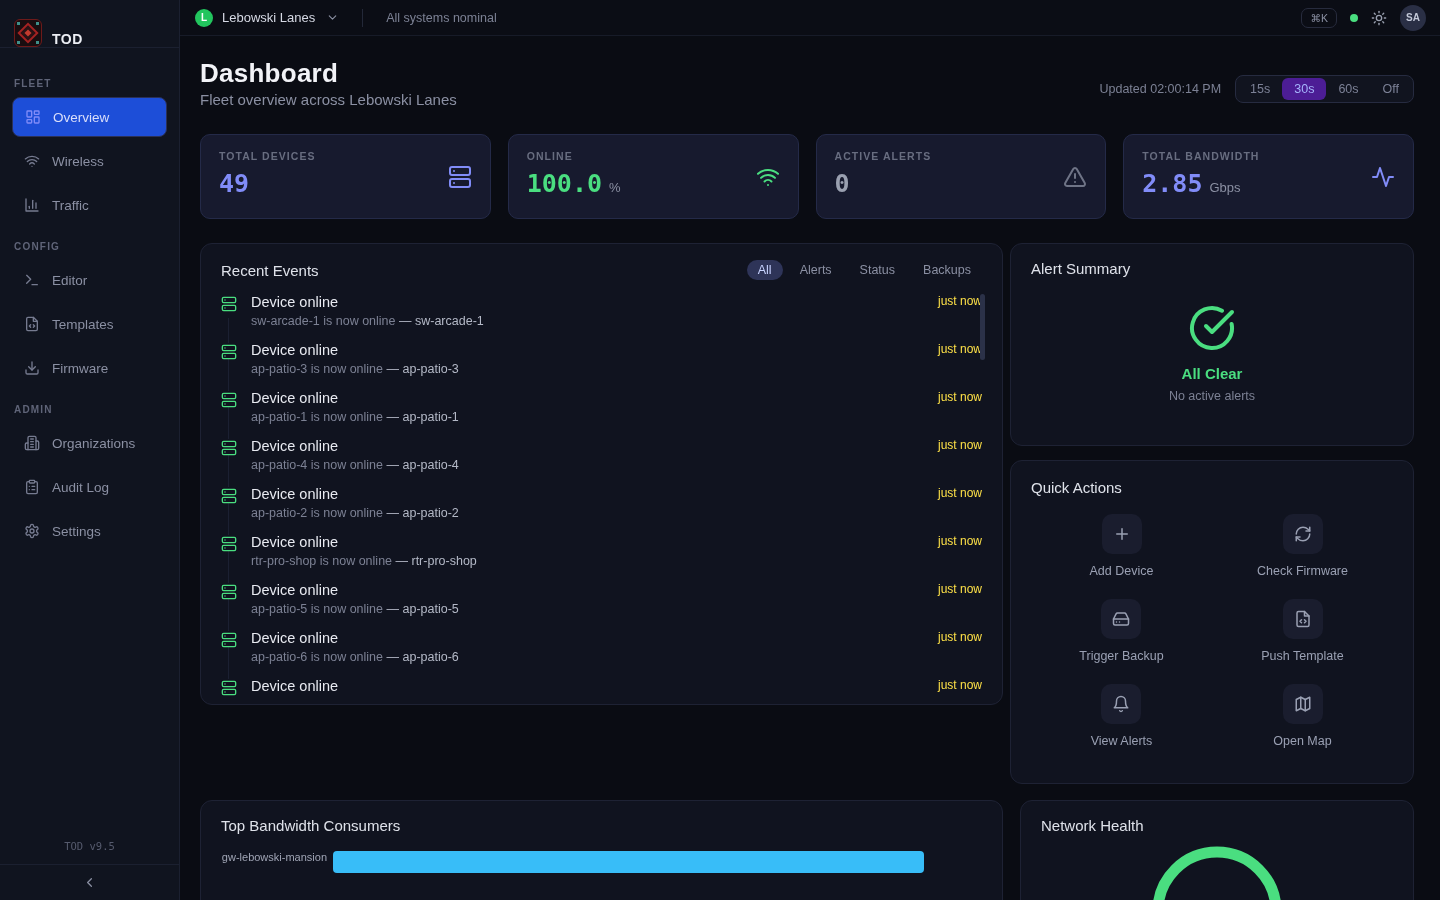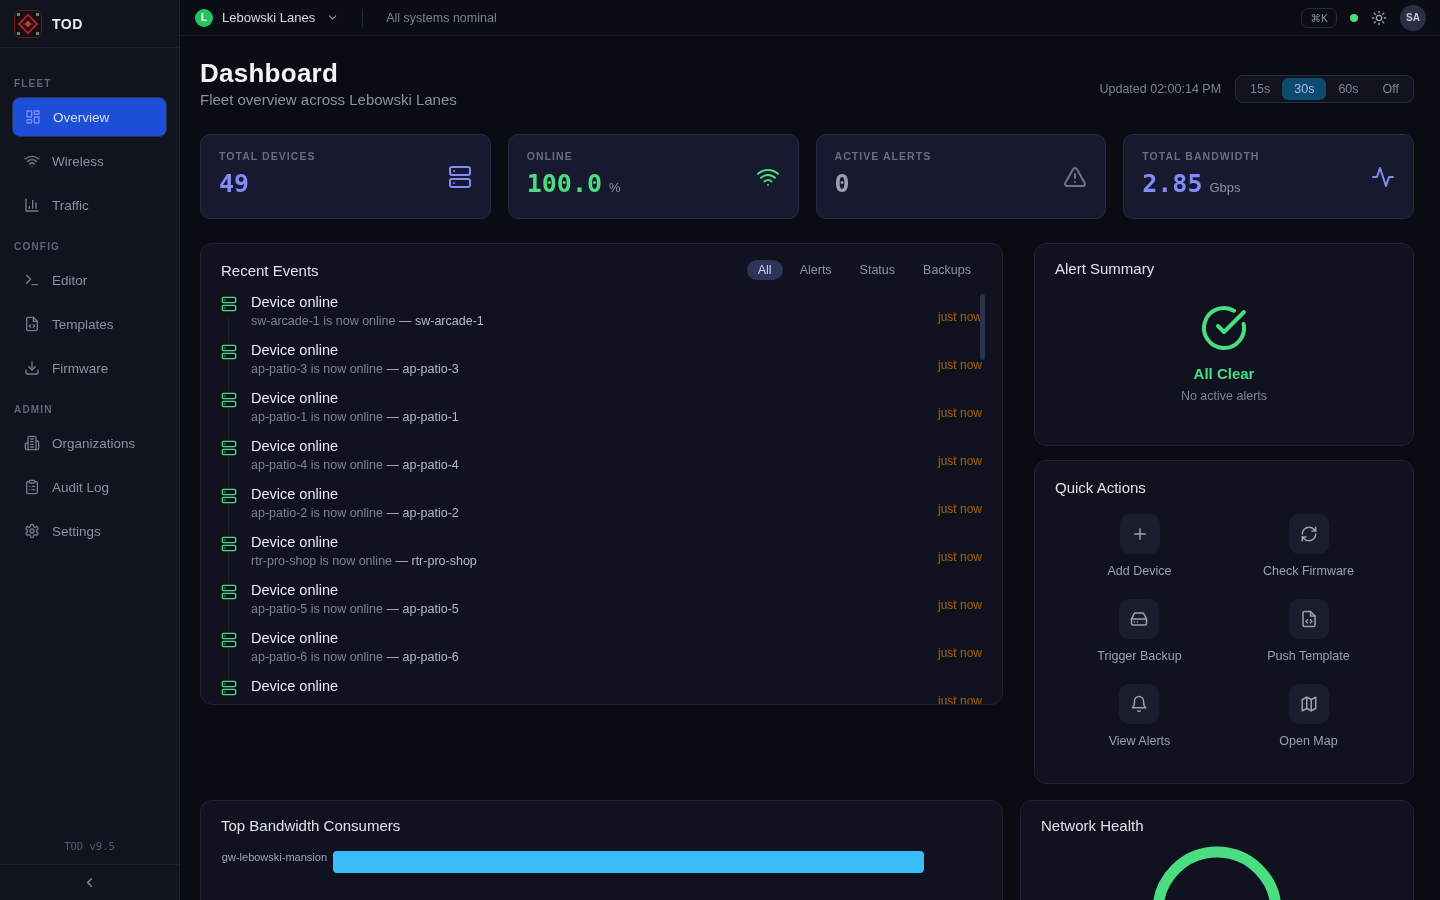--- a/index.html
+++ b/index.html
@@ -5,21 +5,21 @@
   * { margin:0; padding:0; box-sizing:border-box; }
   html,body { width:1440px; height:900px; overflow:hidden; background:#0a0c13;
     font-family:"Liberation Sans", sans-serif; color:#e7e9f0; }
   .mono { font-family:"DejaVu Sans Mono", monospace; }
   svg { display:block; }
   .ic svg { width:100%; height:100%; }
 
   
   .sidebar { position:absolute; left:0; top:0; width:180px; height:900px;
     background:#10141f; border-right:1px solid #1b2030; display:flex; flex-direction:column; }
-  .logo-row { height:48px; display:flex; align-items:center; gap:10px; padding:0 14px;
+  .logo-row { height:48px; display:flex; align-items:flex-end; gap:10px; padding:0 14px;
     border-bottom:1px solid #1b2030; }
   .logo-box { width:28px; height:28px; border-radius:6px; background:#190d10;
     border:1px solid #6d1a1a; position:relative; overflow:hidden; }
   .logo-box .diamond { position:absolute; left:50%; top:50%; width:15px; height:15px;
     transform:translate(-50%,-50%) rotate(45deg); background:#2a1114; border:2px solid #a32222; }
   .logo-box .core { position:absolute; left:50%; top:50%; width:5px; height:5px;
     transform:translate(-50%,-50%) rotate(45deg); background:#c23b2e; }
   .logo-box .dot { position:absolute; width:3px; height:3px; background:#3f8f8a; }
   .logo-box .d1{left:2px;top:2px}.logo-box .d2{right:2px;top:2px}
   .logo-box .d3{left:2px;bottom:2px}.logo-box .d4{right:2px;bottom:2px}
@@ -63,54 +63,54 @@
     overflow:hidden; padding:22px 26px 0 20px; }
   .page-head { display:flex; justify-content:space-between; margin-bottom:26px; }
   .page-title { font-size:26px; font-weight:700; color:#f2f3f7; letter-spacing:.01em; }
   .page-sub { font-size:15px; color:#8b90a3; margin-top:2px; }
   .head-right { display:flex; align-items:center; gap:14px; margin-top:12px; }
   .updated { font-size:12.5px; color:#7c8194; }
   .seg { display:flex; border:1px solid #262b40; background:#11141f; border-radius:8px;
     padding:2px; }
   .seg-btn { font-size:12.5px; color:#7c8196; padding:4px 12px; border-radius:6px;
     cursor:pointer; }
-  .seg-btn.active { background:#0c4a6e; color:#a5b4fc; }
+  .seg-btn.active { background:#4c1d95; color:#a5b4fc; }
 
   .stats-row { display:grid; grid-template-columns:repeat(4,1fr); gap:17px;
     margin-bottom:24px; }
   .stat-card { position:relative; height:85px; background:#171a2e; border:1px solid #242a48;
     border-radius:10px; padding:15px 18px; }
   .stat-label { font-size:10.5px; letter-spacing:.1em; color:#686d80; font-weight:700; }
   .stat-val-row { margin-top:7px; display:flex; align-items:baseline; gap:7px; }
   .stat-val { font-size:25px; font-weight:700; }
   .stat-suffix { font-size:13px; color:#8b90a3; }
   .stat-ic { position:absolute; right:18px; top:50%; transform:translateY(-50%);
     width:24px; height:24px; }
 
-  .content-row { display:grid; grid-template-columns:803px 1fr; gap:31px; margin-bottom:16px; }
+  .content-row { display:grid; grid-template-columns:803px 1fr; gap:7px; margin-bottom:16px; }
   .panel { background:#10131f; border:1px solid #1e2234; border-radius:12px; }
   .panel-title { font-size:15px; font-weight:500; color:#dfe2ea; }
 
   .events-panel { height:462px; padding:16px 20px; overflow:hidden; position:relative; }
   .events-head { display:flex; align-items:center; justify-content:space-between; }
   .ev-tabs { display:flex; gap:6px; }
   .ev-tab { font-size:12.5px; color:#8b90a3; padding:3px 11px; border-radius:999px;
     cursor:pointer; }
   .ev-tab.active { background:#2e3458; color:#c7d2fe; }
   .ev-list { position:relative; margin-top:12px; }
   .ev-list::before { content:""; position:absolute; left:7px; top:26px; height:372px;
     width:1px; background:#1b2032; }
   .ev-row { position:relative; display:grid; grid-template-columns:16px 1fr auto; gap:14px;
     height:48px; align-items:start; cursor:pointer; }
   .ev-ic { width:16px; height:16px; color:#4ade80; margin-top:3px; background:#10131f;
     position:relative; z-index:1; padding:1px 0; }
   .ev-title { font-size:14.5px; font-weight:500; color:#e8eaf1; line-height:20px; }
   .ev-sub { font-size:12.5px; color:#7c8194; line-height:18px; }
   .ev-sub .dev { color:#b4b9c7; }
-  .ev-time { font-size:12px; color:#a16207; margin-top:18px; }
+  .ev-time { font-size:12px; color:#fde047; margin-top:2px; }
   .ev-scroll { position:absolute; right:17px; top:50px; width:5px; height:66px;
     background:#2b3148; border-radius:999px; cursor:pointer; }
 
   .right-col { display:flex; flex-direction:column; gap:14px; }
   .alert-panel { height:203px; padding:16px 20px; display:flex; flex-direction:column; }
   .alert-center { flex:1; display:flex; flex-direction:column; align-items:center;
     justify-content:center; }
   .alert-center .big-check { width:48px; height:48px; color:#4ade80; }
   .alert-status { font-size:15px; font-weight:600; color:#4ade80; margin-top:13px; }
   .alert-detail { font-size:12.5px; color:#7c8194; margin-top:7px; }

